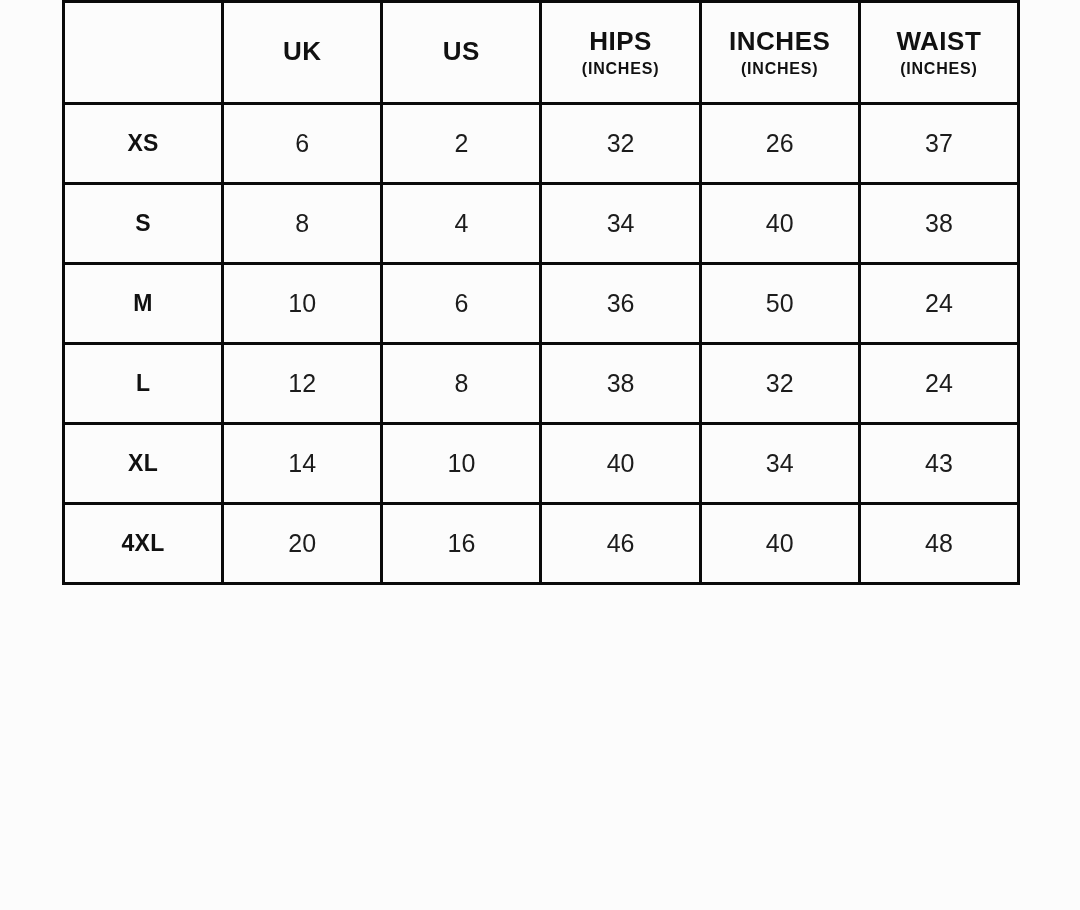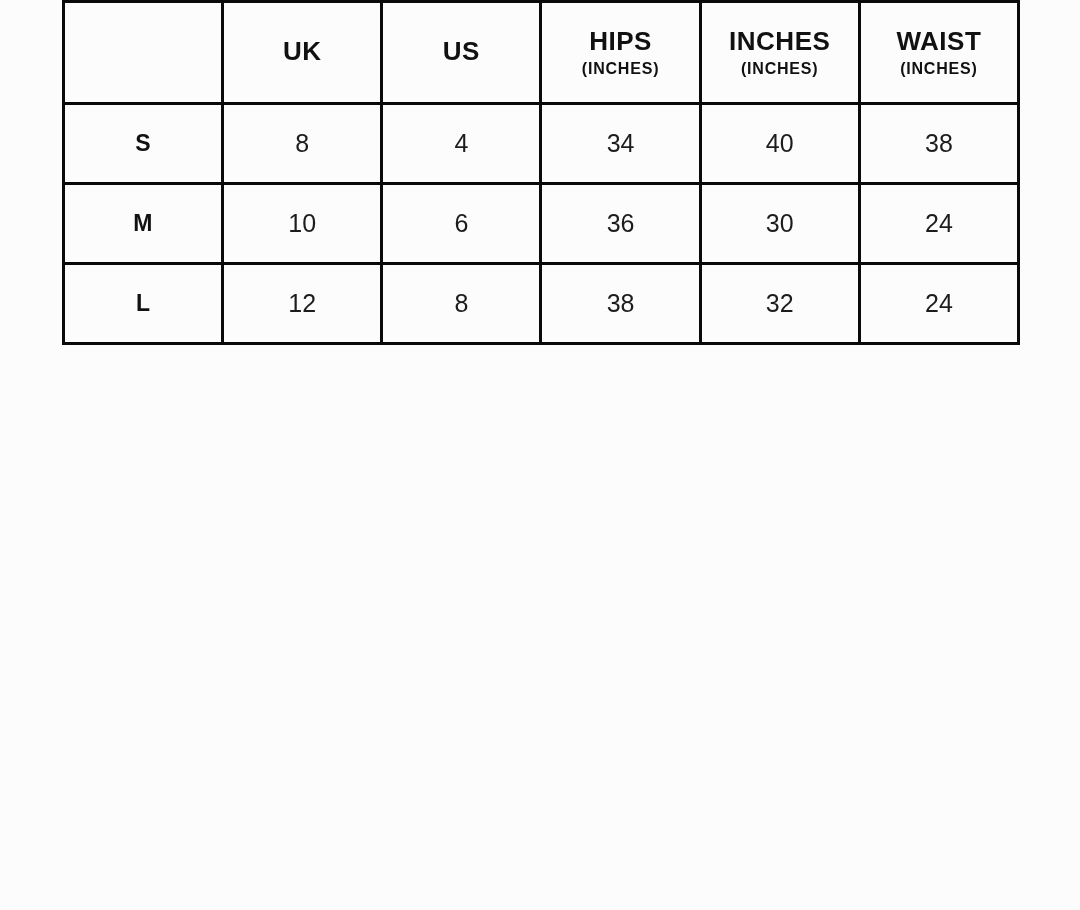--- a/index.html
+++ b/index.html
@@ -94,38 +94,62 @@
           <span class="col-sub">(INCHES)</span>
         </th>
         <th>
           <span class="col-label">WAIST</span>
           <span class="col-sub">(INCHES)</span>
         </th>
       </tr>
     </thead>
     <tbody>
         <tr>
+          <th class="size-cell">XS</th>
+          <td class="num-cell">6</td>
+          <td class="num-cell">2</td>
+          <td class="num-cell">32</td>
+          <td class="num-cell">26</td>
+          <td class="num-cell">37</td>
+        </tr>
+        <tr>
           <th class="size-cell">S</th>
           <td class="num-cell">8</td>
           <td class="num-cell">4</td>
           <td class="num-cell">34</td>
           <td class="num-cell">40</td>
           <td class="num-cell">38</td>
         </tr>
         <tr>
           <th class="size-cell">M</th>
           <td class="num-cell">10</td>
           <td class="num-cell">6</td>
           <td class="num-cell">36</td>
-          <td class="num-cell">30</td>
+          <td class="num-cell">50</td>
           <td class="num-cell">24</td>
         </tr>
         <tr>
           <th class="size-cell">L</th>
           <td class="num-cell">12</td>
           <td class="num-cell">8</td>
           <td class="num-cell">38</td>
           <td class="num-cell">32</td>
           <td class="num-cell">24</td>
         </tr>
+        <tr>
+          <th class="size-cell">XL</th>
+          <td class="num-cell">14</td>
+          <td class="num-cell">10</td>
+          <td class="num-cell">40</td>
+          <td class="num-cell">34</td>
+          <td class="num-cell">43</td>
+        </tr>
+        <tr>
+          <th class="size-cell">4XL</th>
+          <td class="num-cell">20</td>
+          <td class="num-cell">16</td>
+          <td class="num-cell">46</td>
+          <td class="num-cell">40</td>
+          <td class="num-cell">48</td>
+        </tr>
       </tbody>
   </table>
 </div>
 
 </body></html>

